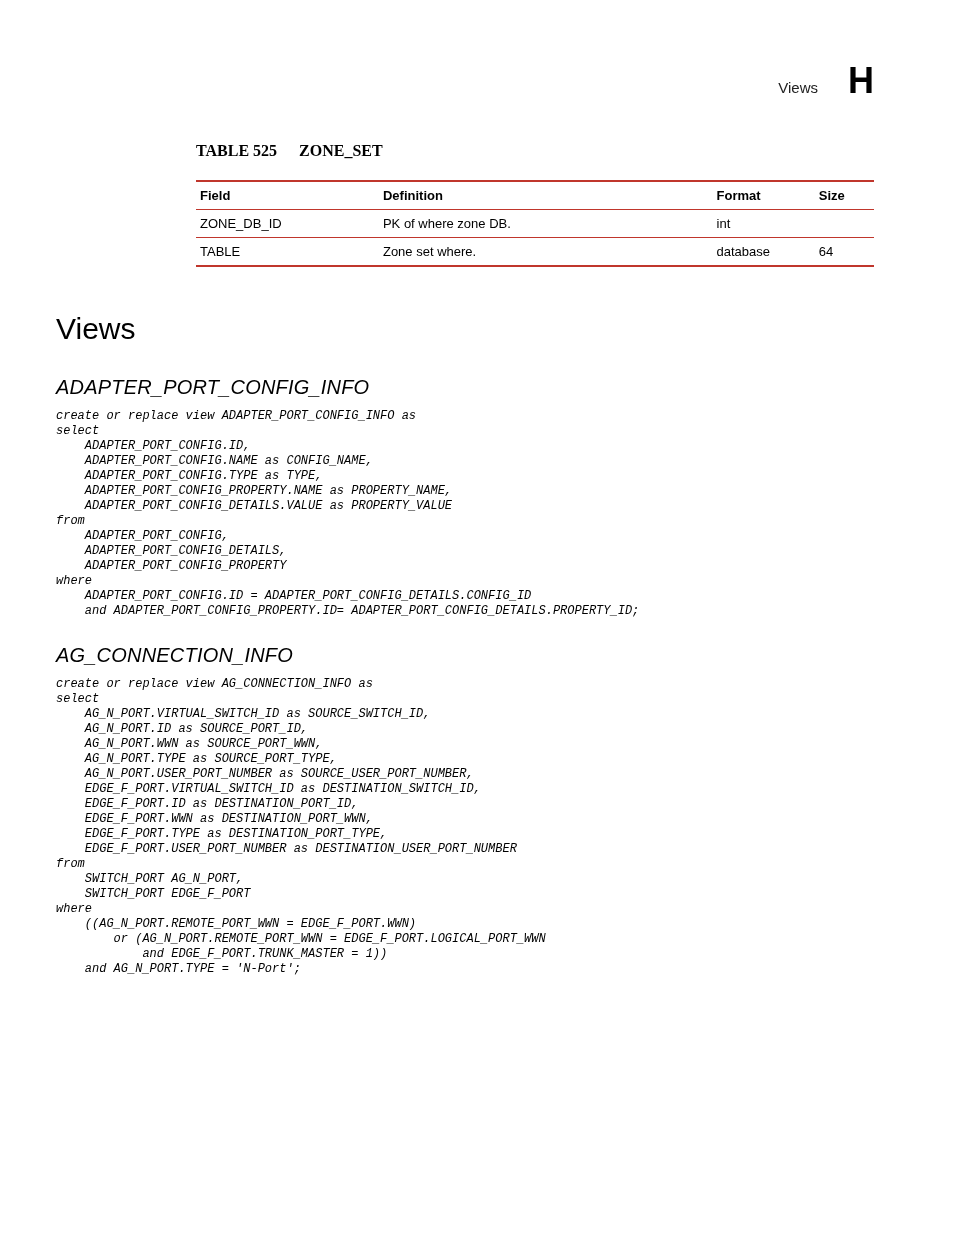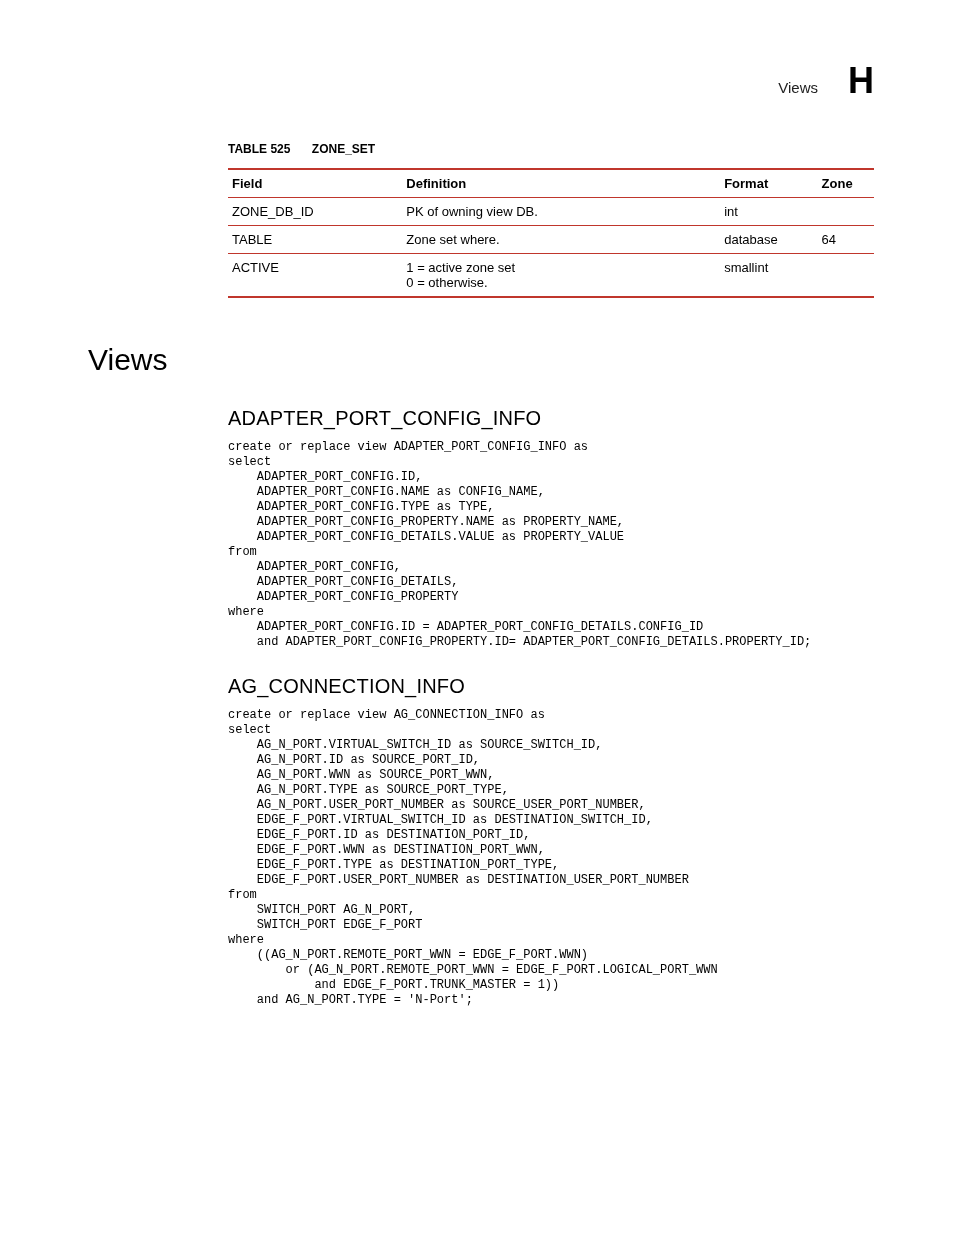--- a/index.html
+++ b/index.html
@@ -4,21 +4,21 @@
 <style>
   body {
     margin: 0;
     padding: 0;
     font-family: Arial, Helvetica, sans-serif;
     background: #fff;
     color: #000;
     width: 954px;
   }
   .page {
-    padding: 60px 80px 60px 88px;
+    padding: 60px 80px 60px 56px;
   }
   .header-row {
     display: flex;
     justify-content: flex-end;
     align-items: baseline;
     gap: 30px;
     margin-bottom: 40px;
   }
   .header-label {
     font-size: 15px;
@@ -27,23 +27,24 @@
   .header-letter {
     font-size: 36px;
     font-weight: bold;
     font-family: Arial, sans-serif;
   }
   .table-block {
     margin-left: 140px;
     margin-right: 0;
   }
   .table-caption {
-    font-size: 12px;
+    font-size: 16px;
     font-weight: bold;
-    margin-bottom: 12px;
+    margin-bottom: 20px;
+    font-family: Liberation Serif, serif;
   }
   .table-caption .tnum { margin-right: 18px; }
   table.data {
     border-collapse: collapse;
     width: 100%;
     font-size: 13px;
   }
   table.data thead tr {
     border-top: 2px solid #c0362c;
     border-bottom: 1px solid #c0362c;
@@ -79,21 +80,21 @@
     letter-spacing: 0.2px;
   }
   pre.code {
     font-family: "Courier New", monospace;
     font-size: 12px;
     line-height: 1.25;
     white-space: pre;
     margin: 6px 0 20px 0;
   }
   .content-indent {
-    margin-left: 140px;
+    font-style: italic;
   }
 </style>
 </head>
 <body>
 
 <div class="page">
 
   <div class="header-row">
     <span class="header-label">Views</span>
     <span class="header-letter">H</span>
@@ -109,42 +110,35 @@
         <col class="col-field">
           <col class="col-def">
           <col class="col-fmt">
           <col class="col-size">
       </colgroup>
       <thead>
         <tr>
           <th>Field</th>
           <th>Definition</th>
           <th>Format</th>
-          <th>Zone</th>
+          <th>Size</th>
         </tr>
       </thead>
       <tbody>
         <tr>
           <td>ZONE_DB_ID</td>
-          <td>PK of owning view DB.</td>
+          <td>PK of where zone DB.</td>
           <td>int</td>
           <td></td>
         </tr>
         <tr>
           <td>TABLE</td>
           <td>Zone set where.</td>
           <td>database</td>
           <td>64</td>
-        </tr>
-        <tr>
-          <td>ACTIVE</td>
-          <td style="white-space:pre-line">1 = active zone set
-0 = otherwise.</td>
-          <td>smallint</td>
-          <td></td>
         </tr>
       </tbody>
     </table>
   </div>
 
   <h1 class="section">Views</h1>
 
   <div class="content-indent">
 
     <h2 class="subhead">ADAPTER_PORT_CONFIG_INFO</h2>

